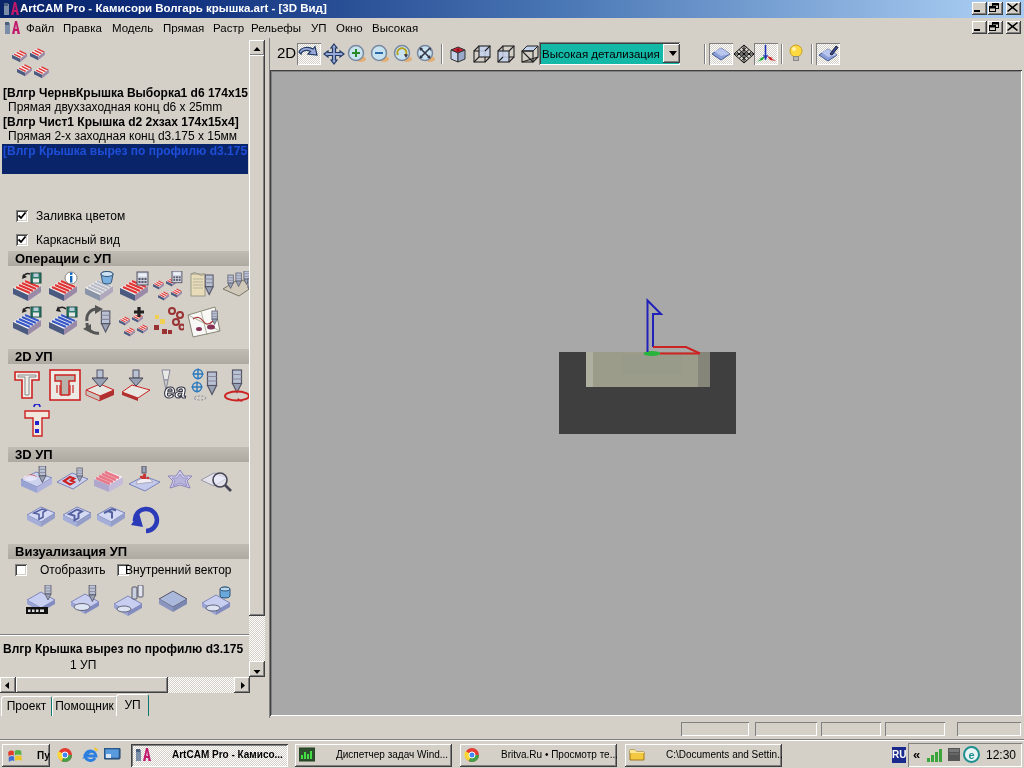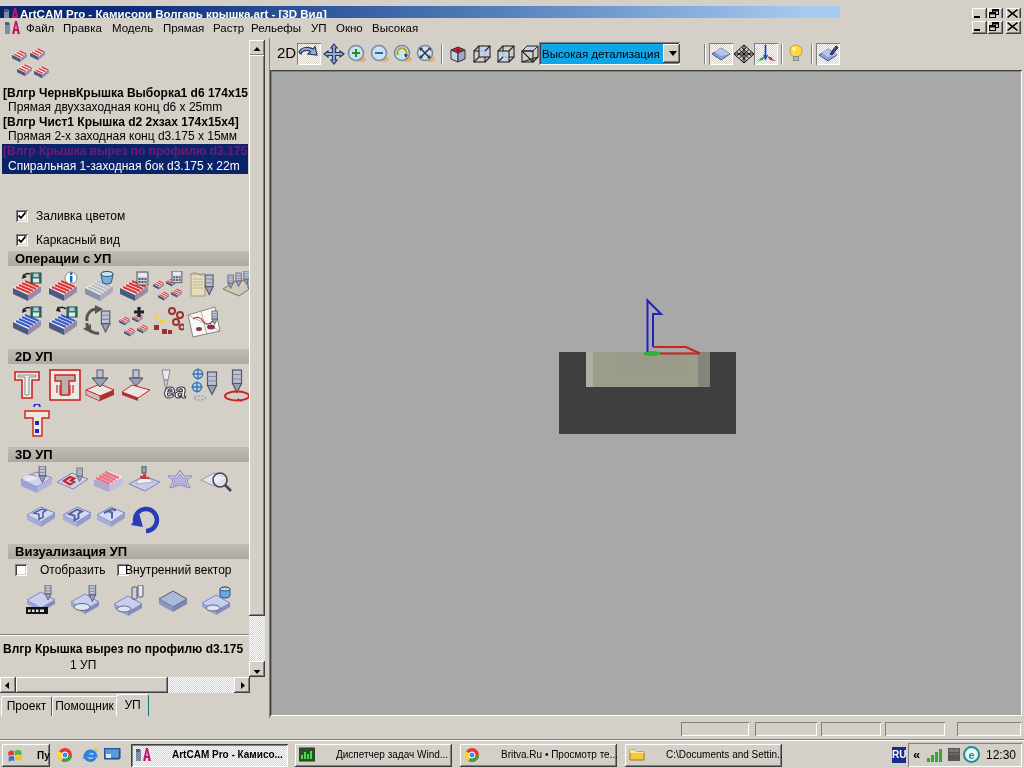--- a/index.html
+++ b/index.html
@@ -1,20 +1,20 @@
 <!DOCTYPE html>
 <html><head><meta charset="utf-8">
 <style>
 html,body{margin:0;padding:0;}
 #s{position:relative;width:1024px;height:768px;overflow:hidden;
    font-family:"Liberation Sans",sans-serif;background:#d4d0c8;}
 .ab{position:absolute;}
 .checked{box-shadow:inset 1px 1px #808080,inset -1px -1px #fff;background-color:#d4d0c8;background-image:linear-gradient(45deg,#fff 25%,transparent 25%,transparent 75%,#fff 75%),linear-gradient(45deg,#fff 25%,transparent 25%,transparent 75%,#fff 75%);background-size:2px 2px;background-position:0 0,1px 1px;}
 
-#titlebar{left:0;top:6px;width:840px;height:18px;background:linear-gradient(90deg,#0a246a 0%,#0d2c7a 15%,#4a77b5 55%,#a6caf0 96%);color:#fff;font-weight:bold;font-size:11.5px;}
+#titlebar{left:0;top:0;width:1024px;height:18px;background:linear-gradient(90deg,#0a246a 0%,#0d2c7a 15%,#4a77b5 55%,#a6caf0 96%);color:#fff;font-weight:bold;font-size:11.5px;}
 #titletext{position:absolute;left:20px;top:2px;white-space:nowrap;}
 .wbtn{position:absolute;width:15px;height:13px;background:#d4d0c8;box-shadow:inset -1px -1px #404040,inset 1px 1px #fff,inset -2px -2px #808080;}
 
 #menubar{left:0;top:18px;width:1024px;height:20px;background:#d4d0c8;font-size:11.5px;color:#000;border-bottom:1px solid #808080;}
 .mi{position:absolute;top:4px;}
 
 #panel{left:0;top:38px;width:279px;height:680px;background:#d4d0c8;overflow:hidden;font-size:12px;}
 .pline{position:absolute;left:3px;white-space:nowrap;}
 .hdr{position:absolute;left:8px;width:240px;height:15px;background:linear-gradient(180deg,#c0bcb4,#aeaaa2);font-weight:bold;font-size:13px;padding-left:7px;line-height:15px;}
 .cb{position:absolute;width:12px;height:12px;background:#fff;box-shadow:inset 1px 1px #808080,inset -1px -1px #fff,inset 2px 2px #404040,inset -2px -2px #d4d0c8;}
@@ -162,22 +162,21 @@
     <use href="#minislab" transform="translate(8,17) scale(1.35)"></use>
     <use href="#minislab" transform="translate(25,19) scale(1.35)"></use>
   </svg>
 
   <div class="pline" style="top:48px;font-weight:bold">[Влгр ЧернвКрышка Выборка1 d6 174x15</div>
   <div class="pline" style="top:62px;left:8px">Прямая двухзаходная конц d6 x 25mm</div>
   <div class="pline" style="top:77px;font-weight:bold">[Влгр Чист1 Крышка d2 2хзах 174x15x4]</div>
   <div class="pline" style="top:91px;left:8px">Прямая 2-х заходная конц d3.175 x 15мм</div>
   <div class="ab" style="left:2px;top:106px;width:246px;height:15px;background:#0a246a"></div>
   <div class="ab" style="left:2px;top:121px;width:246px;height:15px;background:#0a246a"></div>
-  <div class="pline" style="top:106px;font-weight:bold;color:#701a75">[Влгр Крышка вырез по профилю d3.175</div>
-  <div class="pline" style="top:121px;left:8px;color:#fff">Спиральная 1-заходная бок d3.175 x 22m</div>
+  <div class="pline" style="top:106px;font-weight:bold;color:#1d4ed8">[Влгр Крышка вырез по профилю d3.175</div>
 
   <div class="cb" style="left:16px;top:172px">
         <svg width="10" height="10" viewBox="0 0 10 10">
           <path d="M1.5 4.5 L4 7 L8.5 1.5" fill="none" stroke="#000" stroke-width="1.8"></path>
         </svg>
       </div>
   <div class="ab" style="left:36px;top:171px">Заливка цветом</div>
   <div class="cb" style="left:16px;top:196px">
         <svg width="10" height="10" viewBox="0 0 10 10">
           <path d="M1.5 4.5 L4 7 L8.5 1.5" fill="none" stroke="#000" stroke-width="1.8"></path>
@@ -548,21 +547,21 @@
   <div class="tbtn" style="left:248px">
     <svg width="24" height="22" viewBox="0 0 24 22">
           <polygon points="4,8 9,3 20,3 15,8" fill="#c4d2ee" stroke="#222"></polygon>
           <g fill="none" stroke="#222" stroke-width="1.1">
       <rect x="4" y="8" width="11" height="11"></rect>
             <path d="M20,3 L20,14 L15,19 M4,19 L20,14 M4,8 L15,19"></path>
           </g>
         </svg>
   </div>
 
-  <div class="ab" style="left:269px;top:4px;width:141px;height:23px;background:#0ea5e9;box-shadow:inset 1px 1px #808080,inset -1px -1px #fff,inset 2px 2px #404040;">
+  <div class="ab" style="left:269px;top:4px;width:141px;height:23px;background:#14b8a6;box-shadow:inset 1px 1px #808080,inset -1px -1px #fff,inset 2px 2px #404040;">
     <div class="ab" style="left:3px;top:6px;font-size:11.5px;white-space:nowrap">Высокая детализация</div>
     <div class="ab" style="left:124px;top:2px;width:17px;height:19px;background:#d4d0c8;box-shadow:inset -1px -1px #404040,inset 1px 1px #fff,inset -2px -2px #808080">
       <svg width="8" height="5" viewBox="0 0 8 5" style="position:absolute;left:6px;top:7px">
             <path d="M0,0 h8 l-4,5 Z" fill="#000"></path>
           </svg>
     </div>
   </div>
   <div class="tsep" style="left:434px"></div>
   <div class="tbtn checked" style="left:439px">
     <svg width="24" height="22" viewBox="0 0 24 22">

